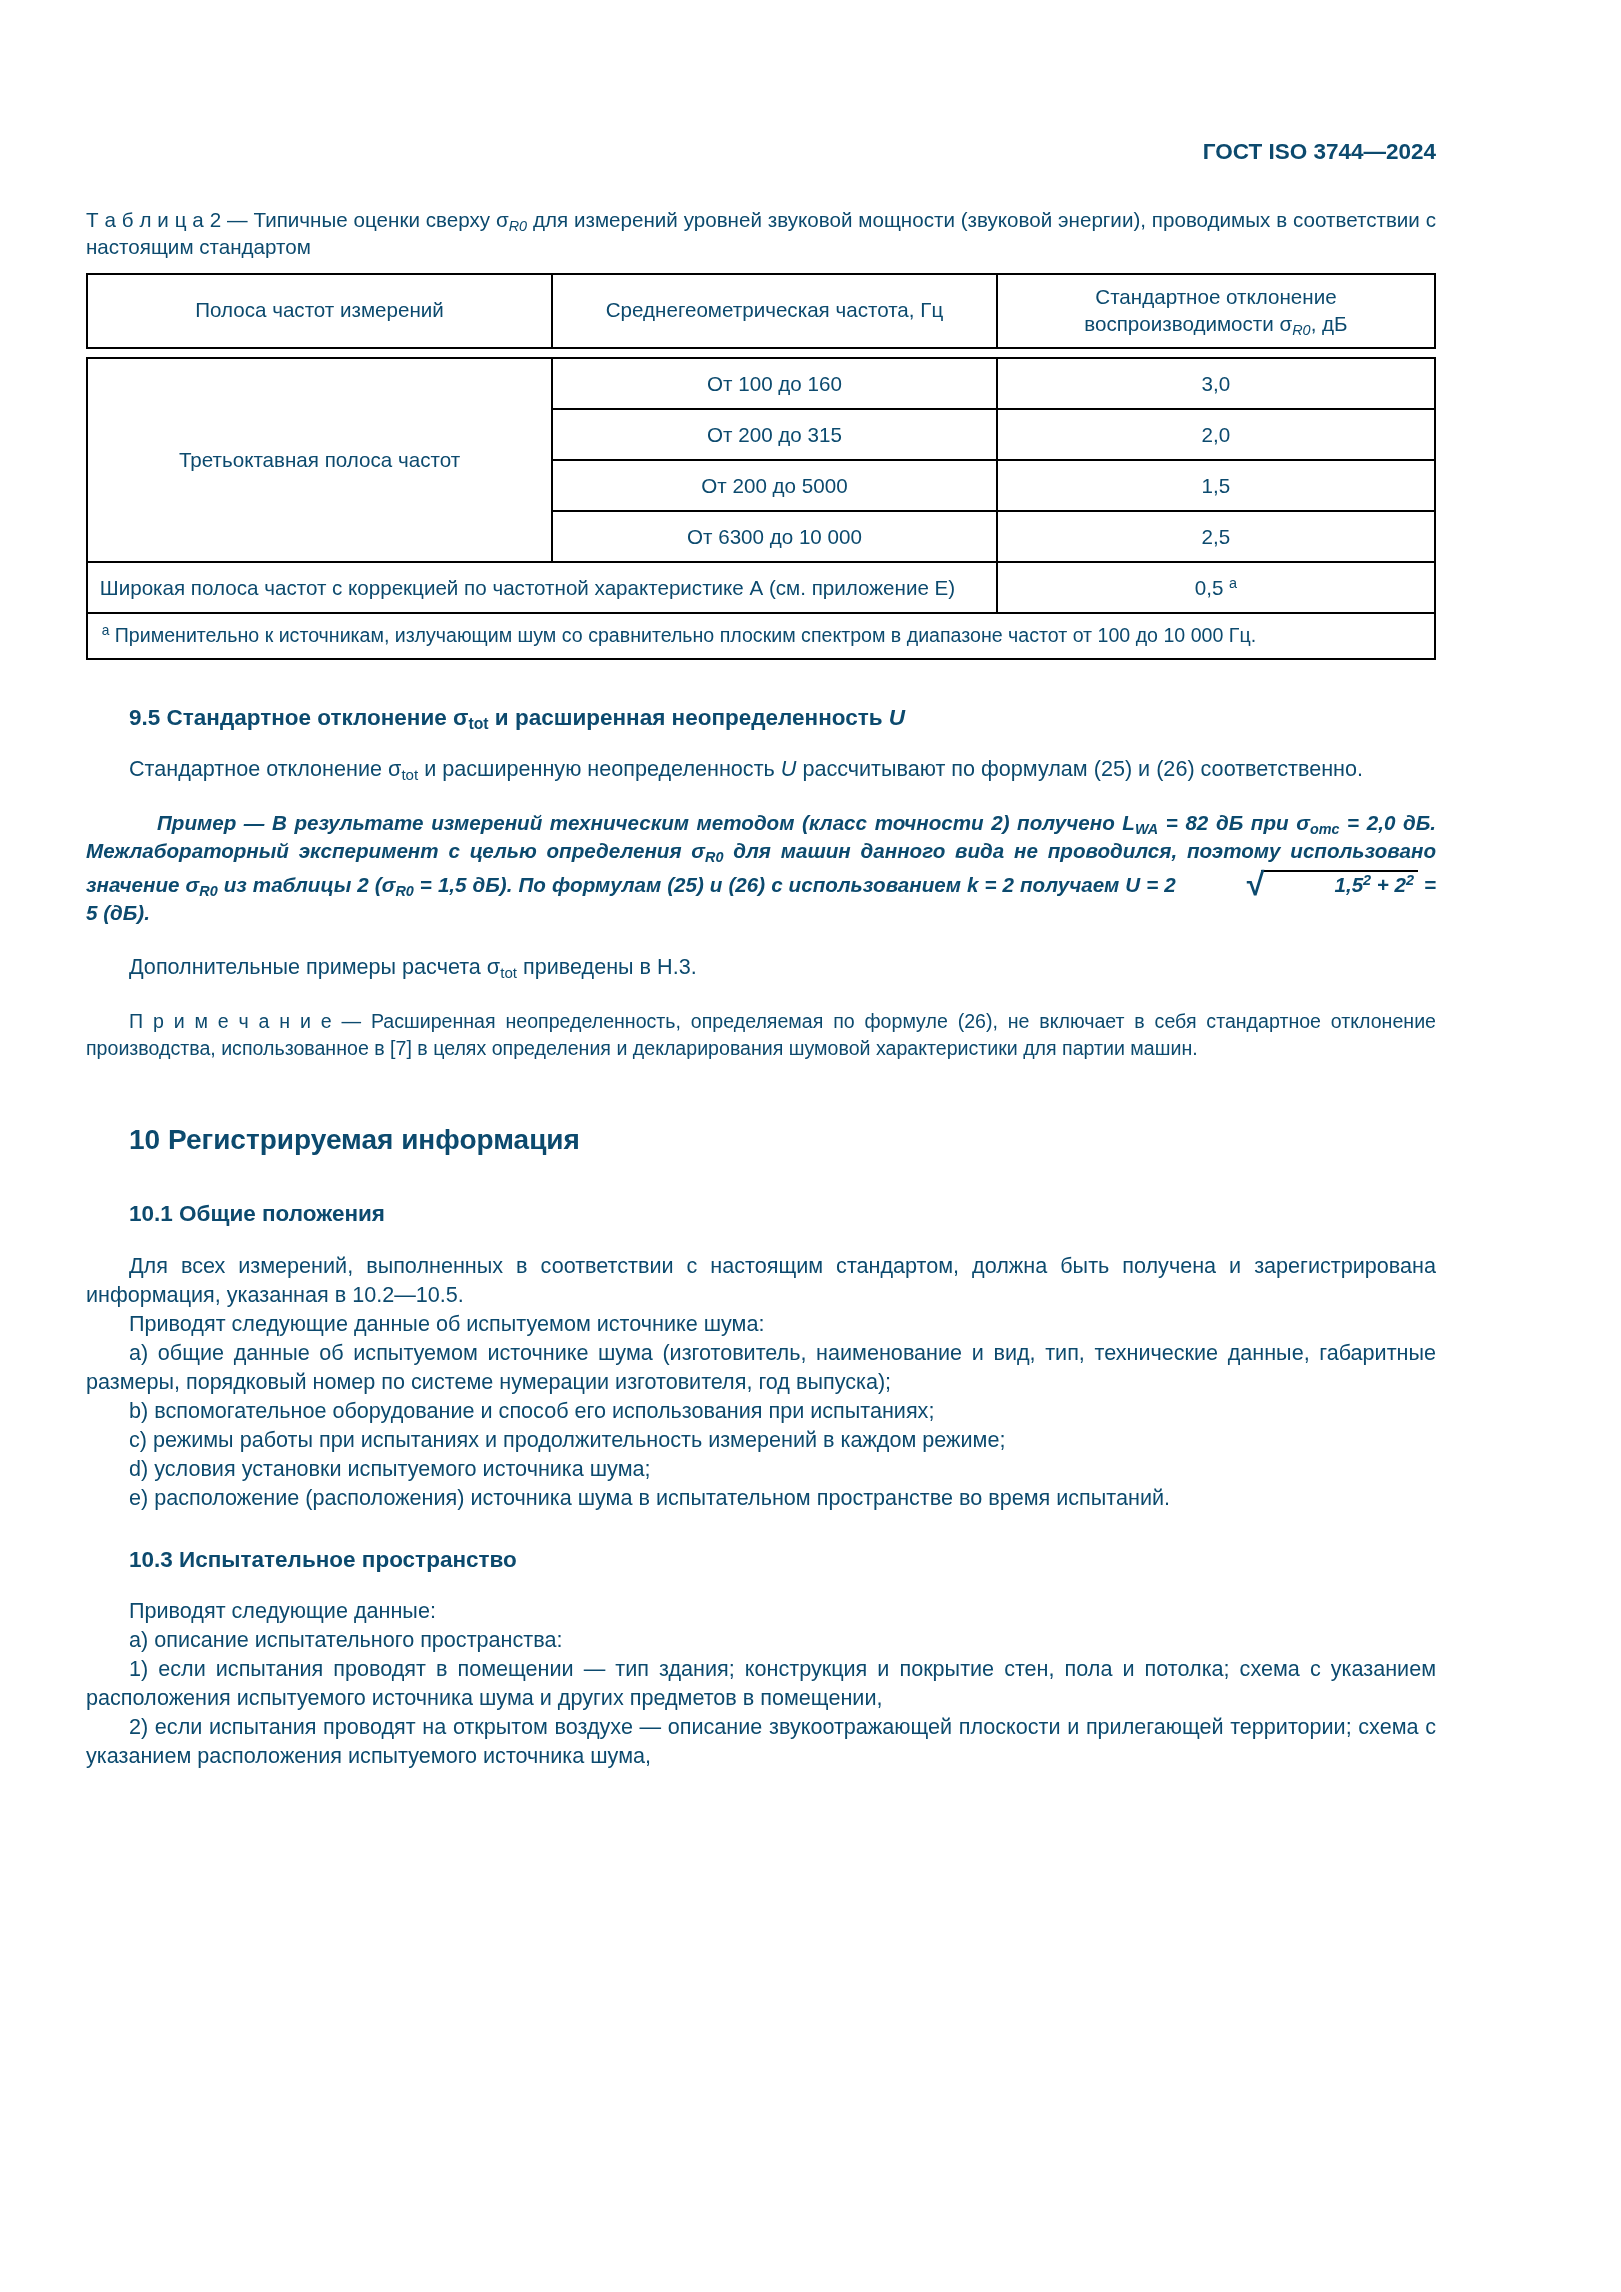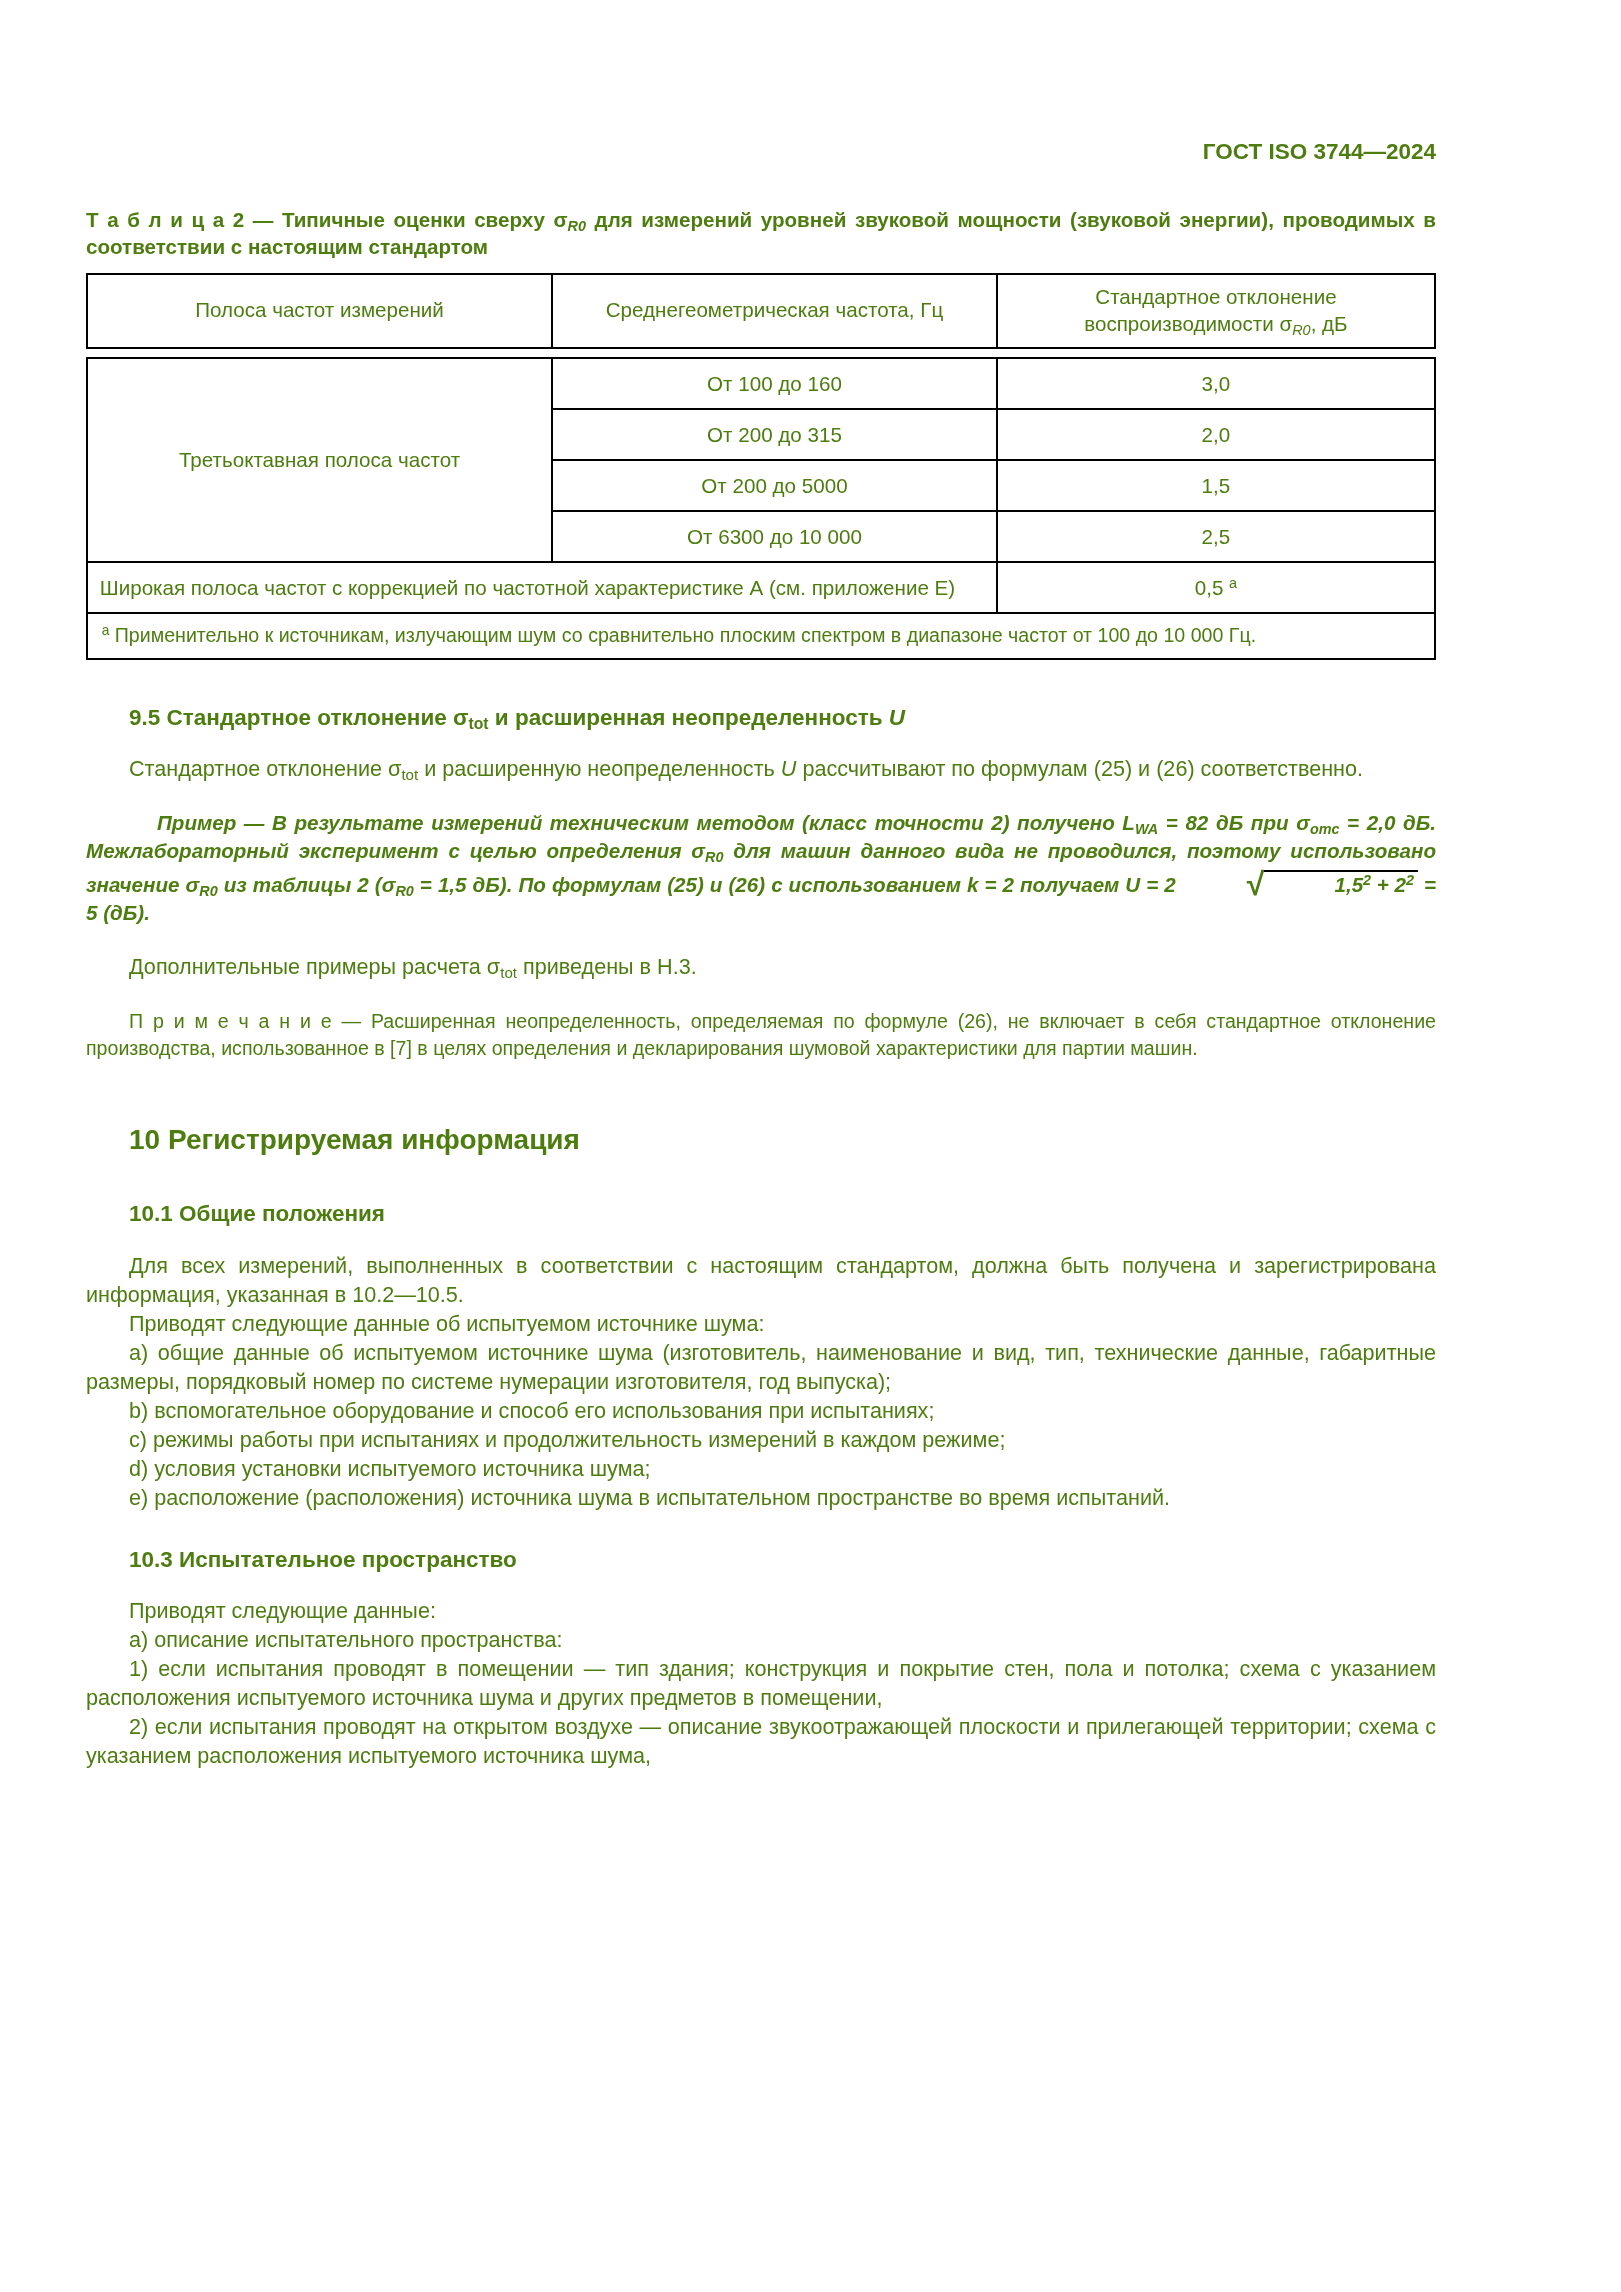--- a/index.html
+++ b/index.html
@@ -2,21 +2,21 @@
 <html lang="ru"><head>
 <meta charset="utf-8">
 <style>
   * { margin: 0; padding: 0; box-sizing: border-box; }
   html, body { background: #ffffff; }
   .page {
     position: relative;
     width: 1621px;
     height: 1981px;
     background: #ffffff;
-    color: #4d7c0f;
+    color: #0c4a6e;
     font-family: "Liberation Sans", sans-serif;
     overflow: hidden;
   }
   .content {
     position: absolute;
     left: 86px;
     top: 139px;
     width: 1350px;
   }
   .doc-header {
@@ -27,21 +27,20 @@
   }
   sub { font-size: 0.70em; vertical-align: -0.25em; line-height: 0; }
   sup { font-size: 0.70em; vertical-align: 0.5em; line-height: 0; }
   .it { font-style: italic; }
 
   .caption {
     font-size: 20.6px;
     line-height: 27.4px;
     text-align: justify;
     margin-bottom: 11.8px;
-    font-weight: bold;
   }
 
   .tbl { border-collapse: collapse; width: 100%; table-layout: fixed; }
   .tbl th, .tbl td { border: 2px solid #000; font-weight: normal; }
   .col-band  { width: 34.5%; }
   .col-freq  { width: 33%; }
   .col-std   { width: 32.5%; }
   .tbl-head { margin-bottom: 8.8px; }
   .tbl-head th {
     font-size: 20.6px;

